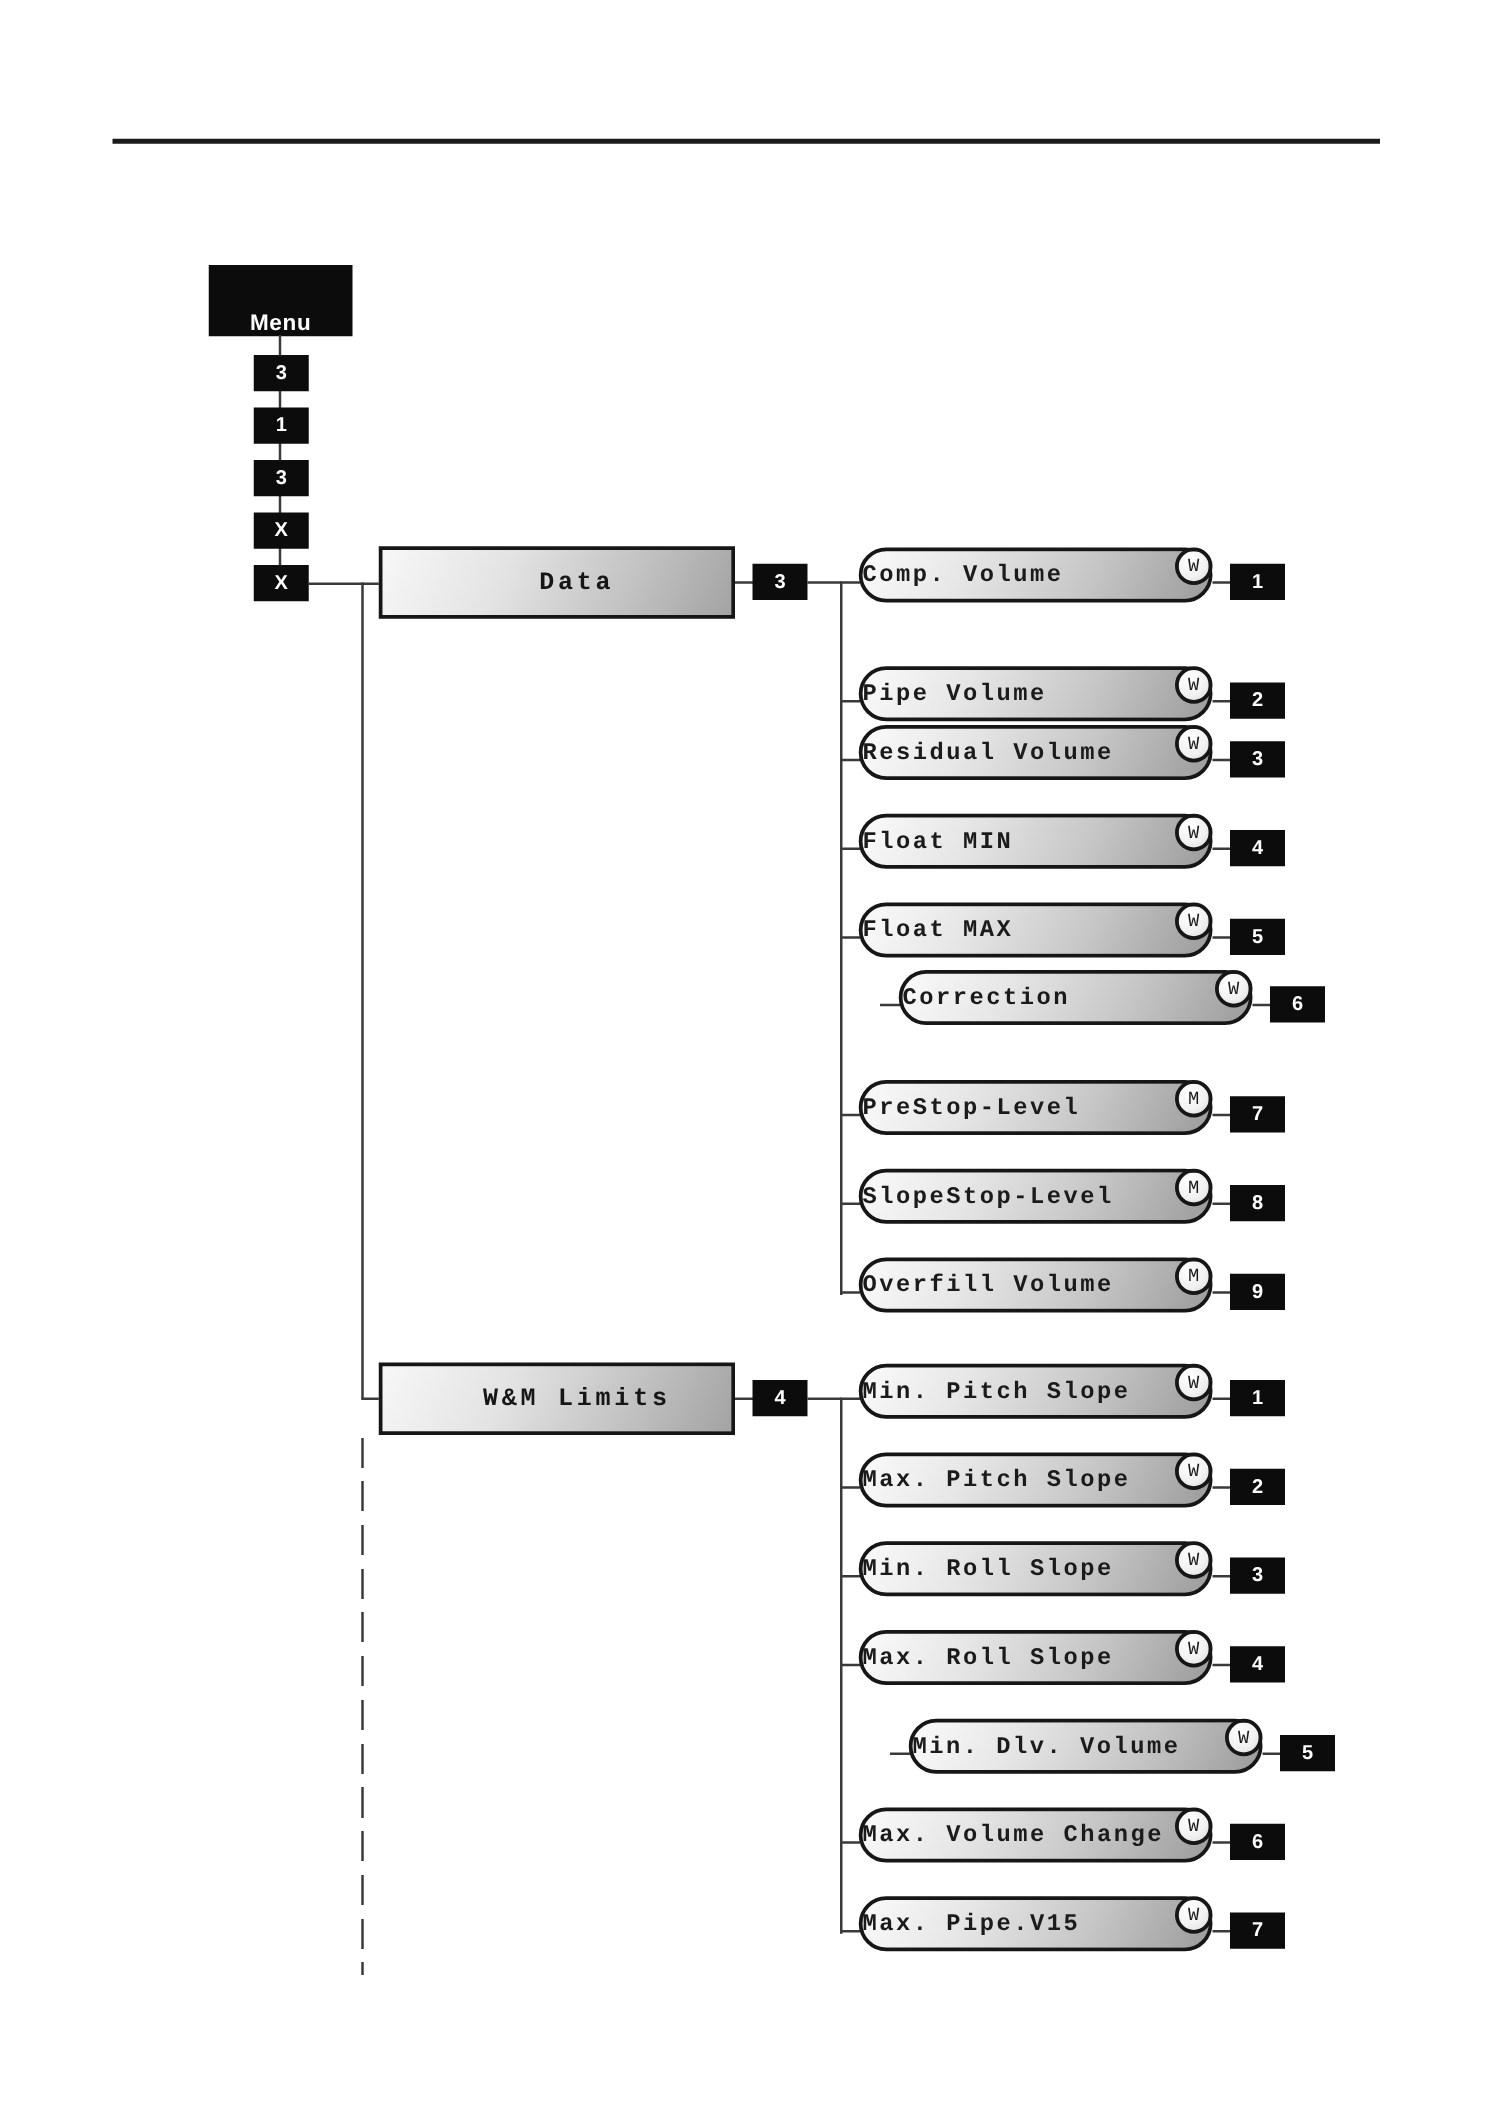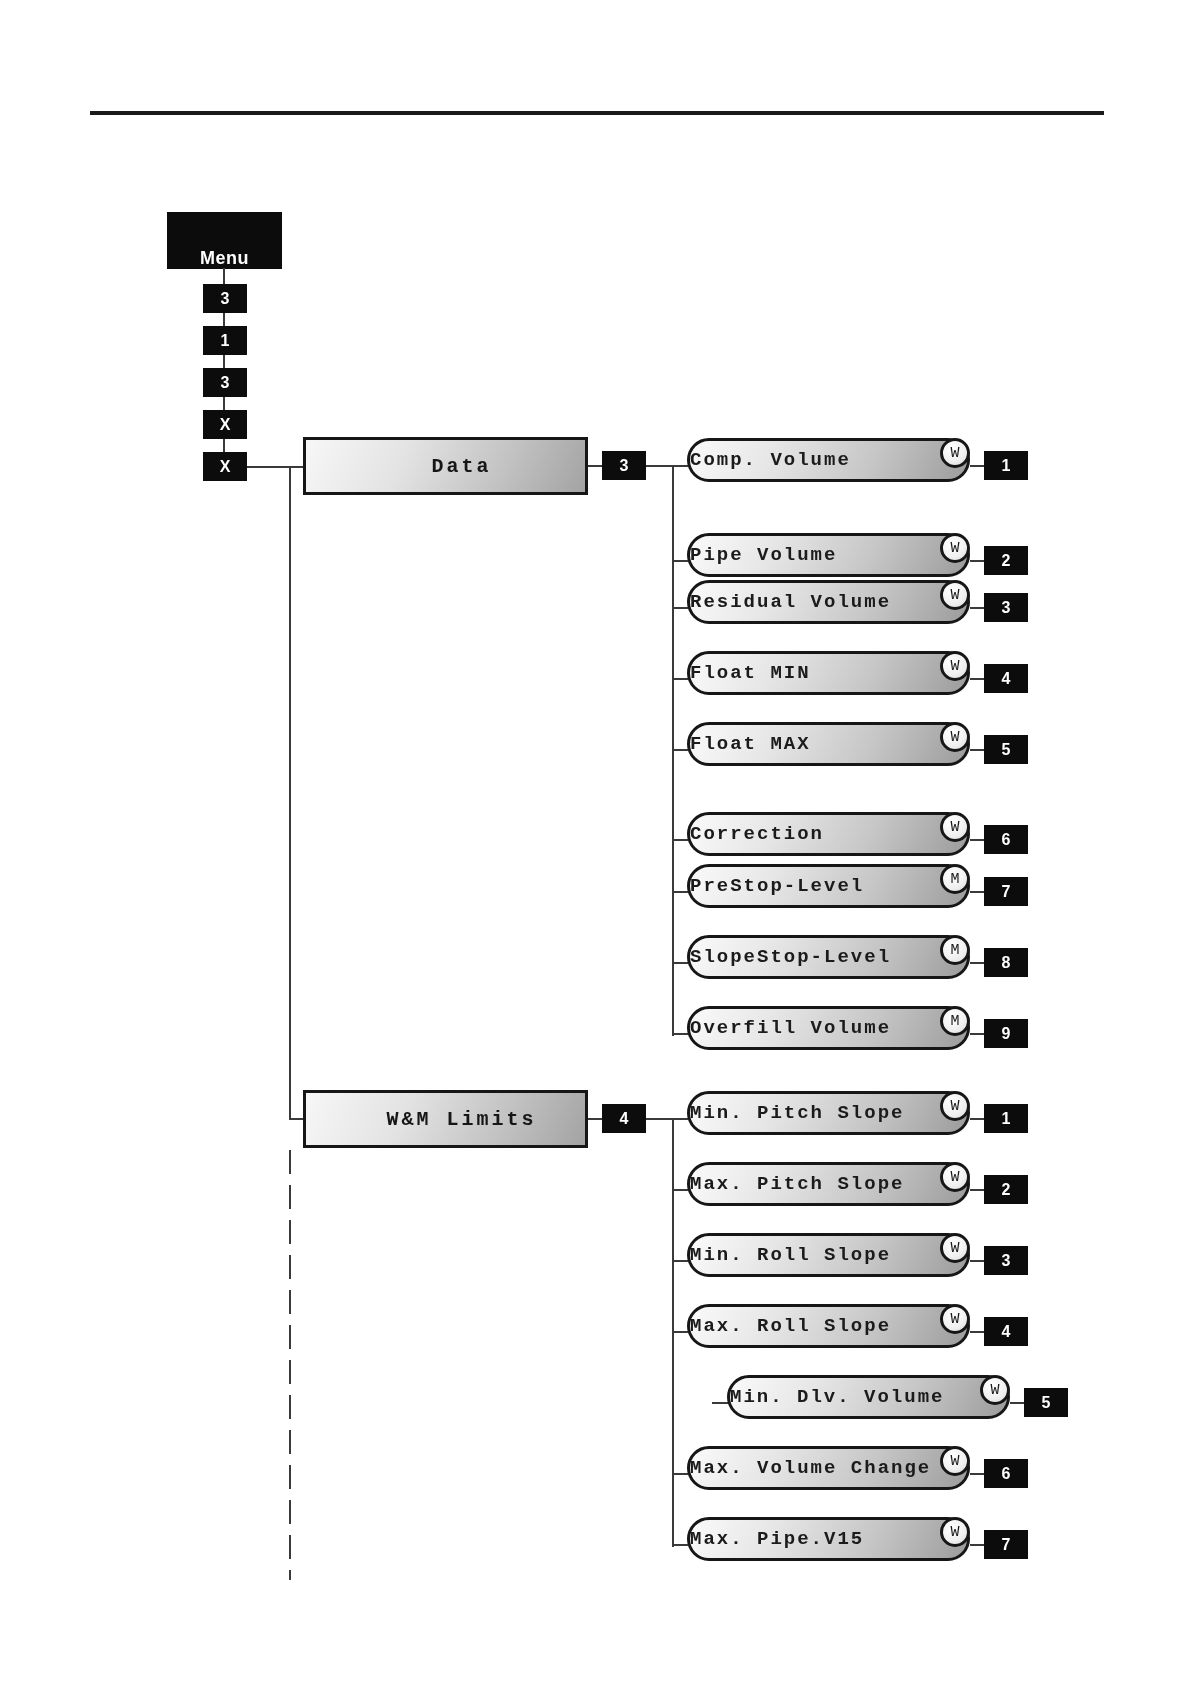--- a/index.html
+++ b/index.html
@@ -136,21 +136,21 @@
     <div class="stub"></div>
     <div class="pill">
       <span class="pill-label">Float MAX</span>
       <span class="access-circle">
         <span class="access-letter">W</span>
       </span>
     </div>
     <div class="conn"></div>
     <div class="num-box">5</div>
   </div>
-          <div class="row" style="top: 346px;">
+          <div class="row" style="top: 310px; margin-left: 32px;">
     <div class="stub"></div>
     <div class="pill">
       <span class="pill-label">Correction</span>
       <span class="access-circle">
         <span class="access-letter">W</span>
       </span>
     </div>
     <div class="conn"></div>
     <div class="num-box">6</div>
   </div>

